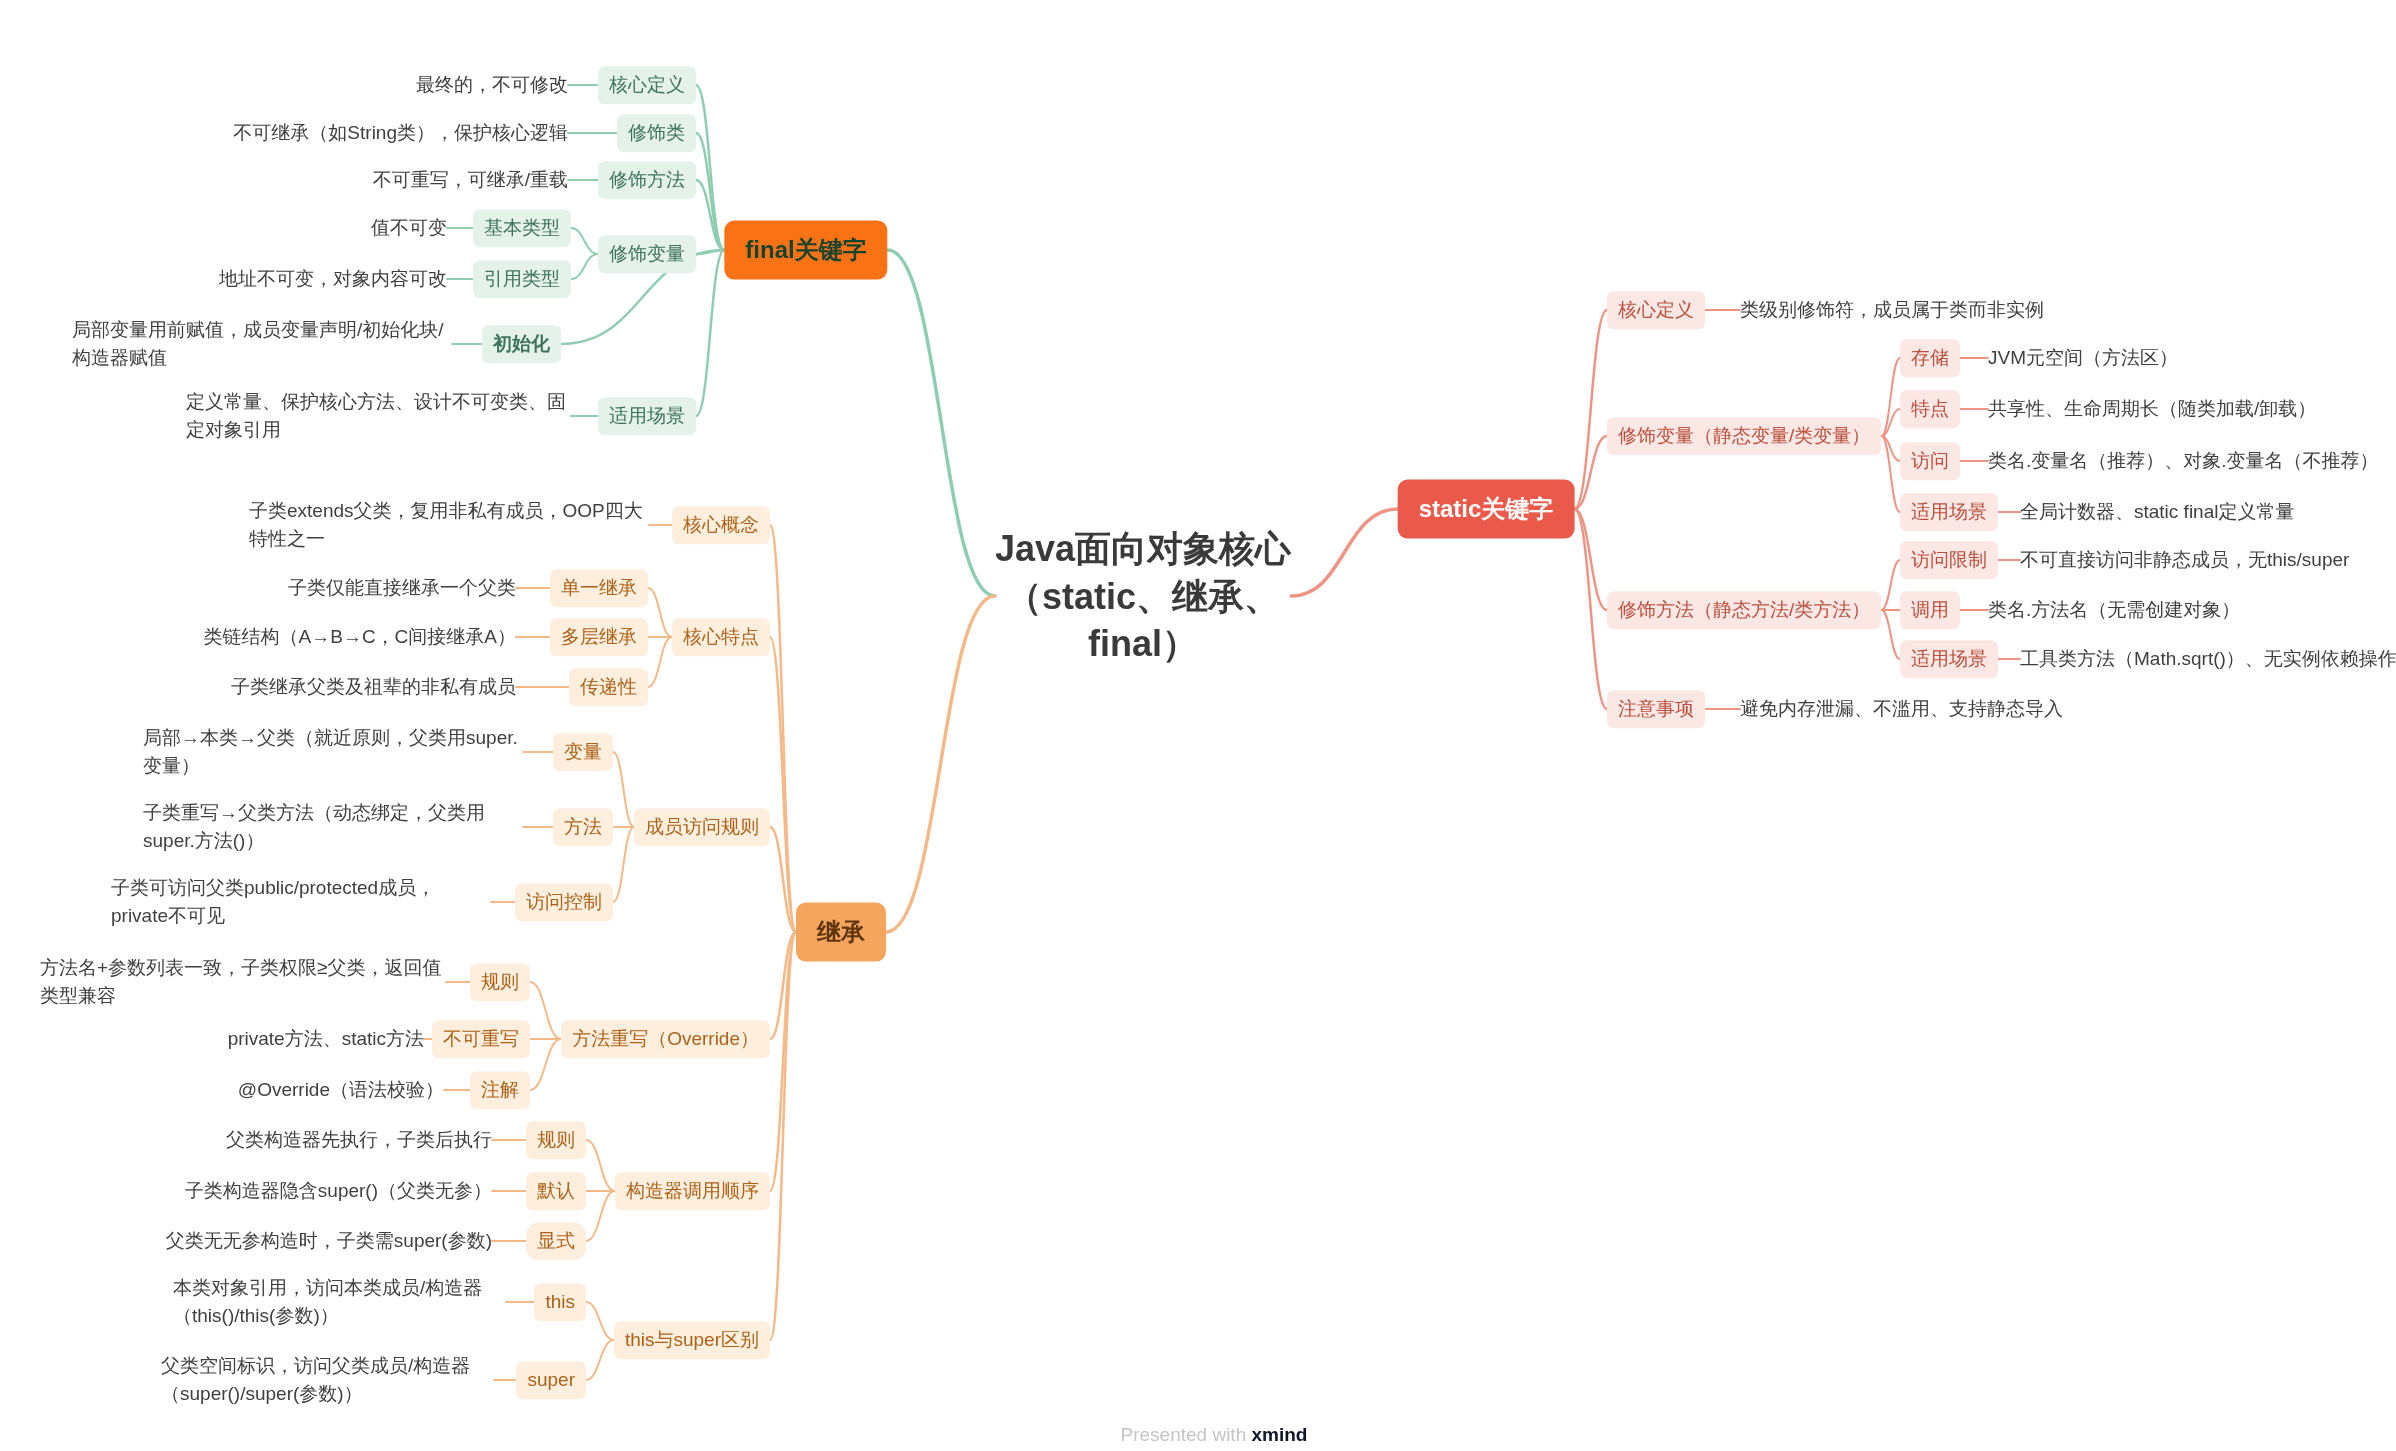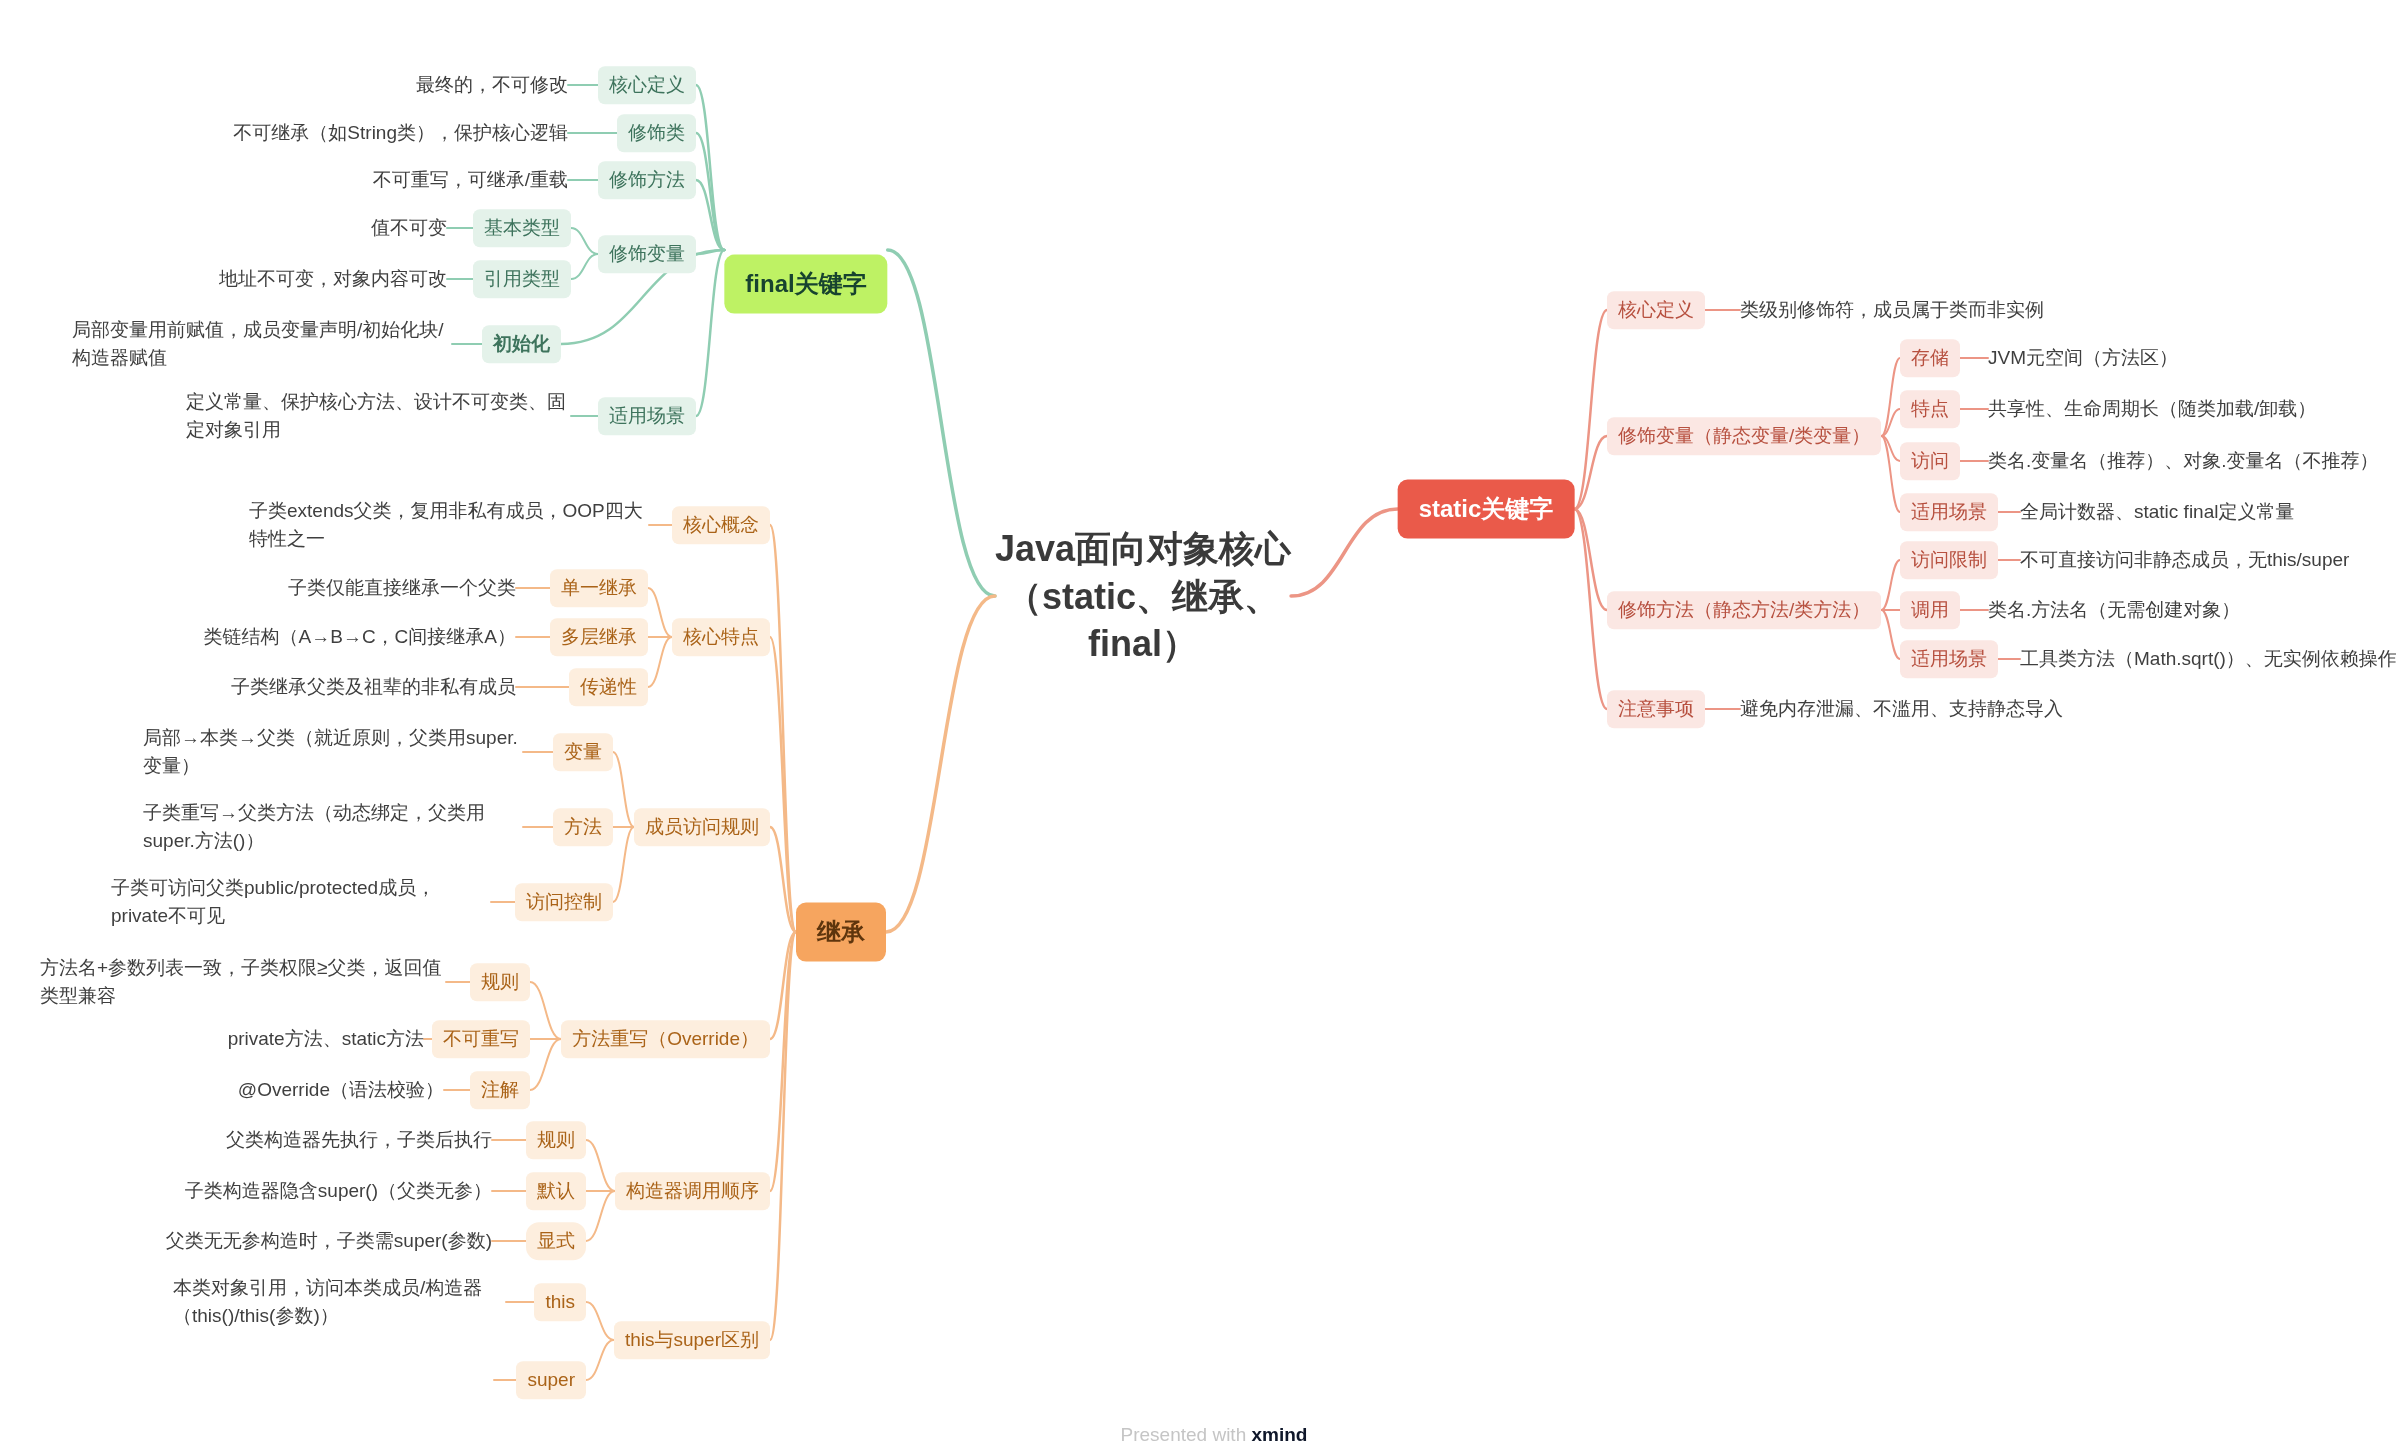--- a/index.html
+++ b/index.html
@@ -98,21 +98,21 @@
       <path d="M 613.890625 1340 C 599.9453125 1340 599.9453125 1302 586 1302" stroke="#f4b988" stroke-width="2" fill="none" stroke-linecap="round"></path>
       <path d="M 534.421875 1302 C 520.2109375 1302 520.2109375 1302 506 1302" stroke="#f4b988" stroke-width="2" fill="none" stroke-linecap="round"></path>
       <path d="M 613.890625 1340 C 599.9453125 1340 599.9453125 1380 586 1380" stroke="#f4b988" stroke-width="2" fill="none" stroke-linecap="round"></path>
       <path d="M 516.46875 1380 C 505.234375 1380 505.234375 1380 494 1380" stroke="#f4b988" stroke-width="2" fill="none" stroke-linecap="round"></path>
     </svg>
 
   <div class="node center-anchor" id="central" style="left:1143px;top:596px;">Java面向对象核心
 （static、继承、
 final）</div>
 
-  <div class="node main g center-anchor" id="n-final" style="left: 806px; top: 250px; background: #bef264; margin-top: 34px;">final关键字</div>
+  <div class="node main g center-anchor" id="n-final" style="left: 806px; top: 250px; background: #f97316;">final关键字</div>
 
   <div class="node pill g" id="f-core" style="right:1700px;top:85px;">核心定义</div>
   <div class="node leaf" id="f-core-leaf" style="right:1828px;top:85px;">最终的，不可修改</div>
 
   <div class="node pill g" id="f-cls" style="right:1700px;top:133px;">修饰类</div>
   <div class="node leaf" id="f-cls-leaf" style="right:1828px;top:133px;">不可继承（如String类），保护核心逻辑</div>
 
   <div class="node pill g" id="f-method" style="right:1700px;top:180px;">修饰方法</div>
   <div class="node leaf" id="f-method-leaf" style="right:1828px;top:180px;">不可重写，可继承/重载</div>
 
@@ -188,18 +188,19 @@
   <div class="node leaf" id="i-crule-leaf" style="right:1904px;top:1140px;">父类构造器先执行，子类后执行</div>
   <div class="node pill o" id="i-cdefault" style="right:1810px;top:1191px;">默认</div>
   <div class="node leaf" id="i-cdefault-leaf" style="right:1904px;top:1191px;">子类构造器隐含super()（父类无参）</div>
   <div class="node pill o" id="i-cexplicit" style="right:1810px;top:1241px;border-radius:13px;">显式</div>
   <div class="node leaf" id="i-cexplicit-leaf" style="right:1904px;top:1241px;">父类无无参构造时，子类需super(参数)</div>
 
   <div class="node pill o" id="i-ts" style="right:1626px;top:1340px;margin-left:48px;">this与super区别</div>
   <div class="node pill o" id="i-this" style="right:1810px;top:1302px;">this</div>
   <div class="node leaf multi" id="i-this-leaf" style="right:1890px;top:1302px;width:333px;">本类对象引用，访问本类成员/构造器（this()/this(参数)）</div>
   <div class="node pill o" id="i-super" style="right:1810px;top:1380px;">super</div>
+  <div class="node leaf multi" id="i-super-leaf" style="right:1902px;top:1380px;width:333px;">父类空间标识，访问父类成员/构造器（super()/super(参数)）</div>
 
   <div id="footer">
     <span>Presented with</span>
     <span class="brand">xmind</span>
   </div>
 </div>
 
 </body></html>

